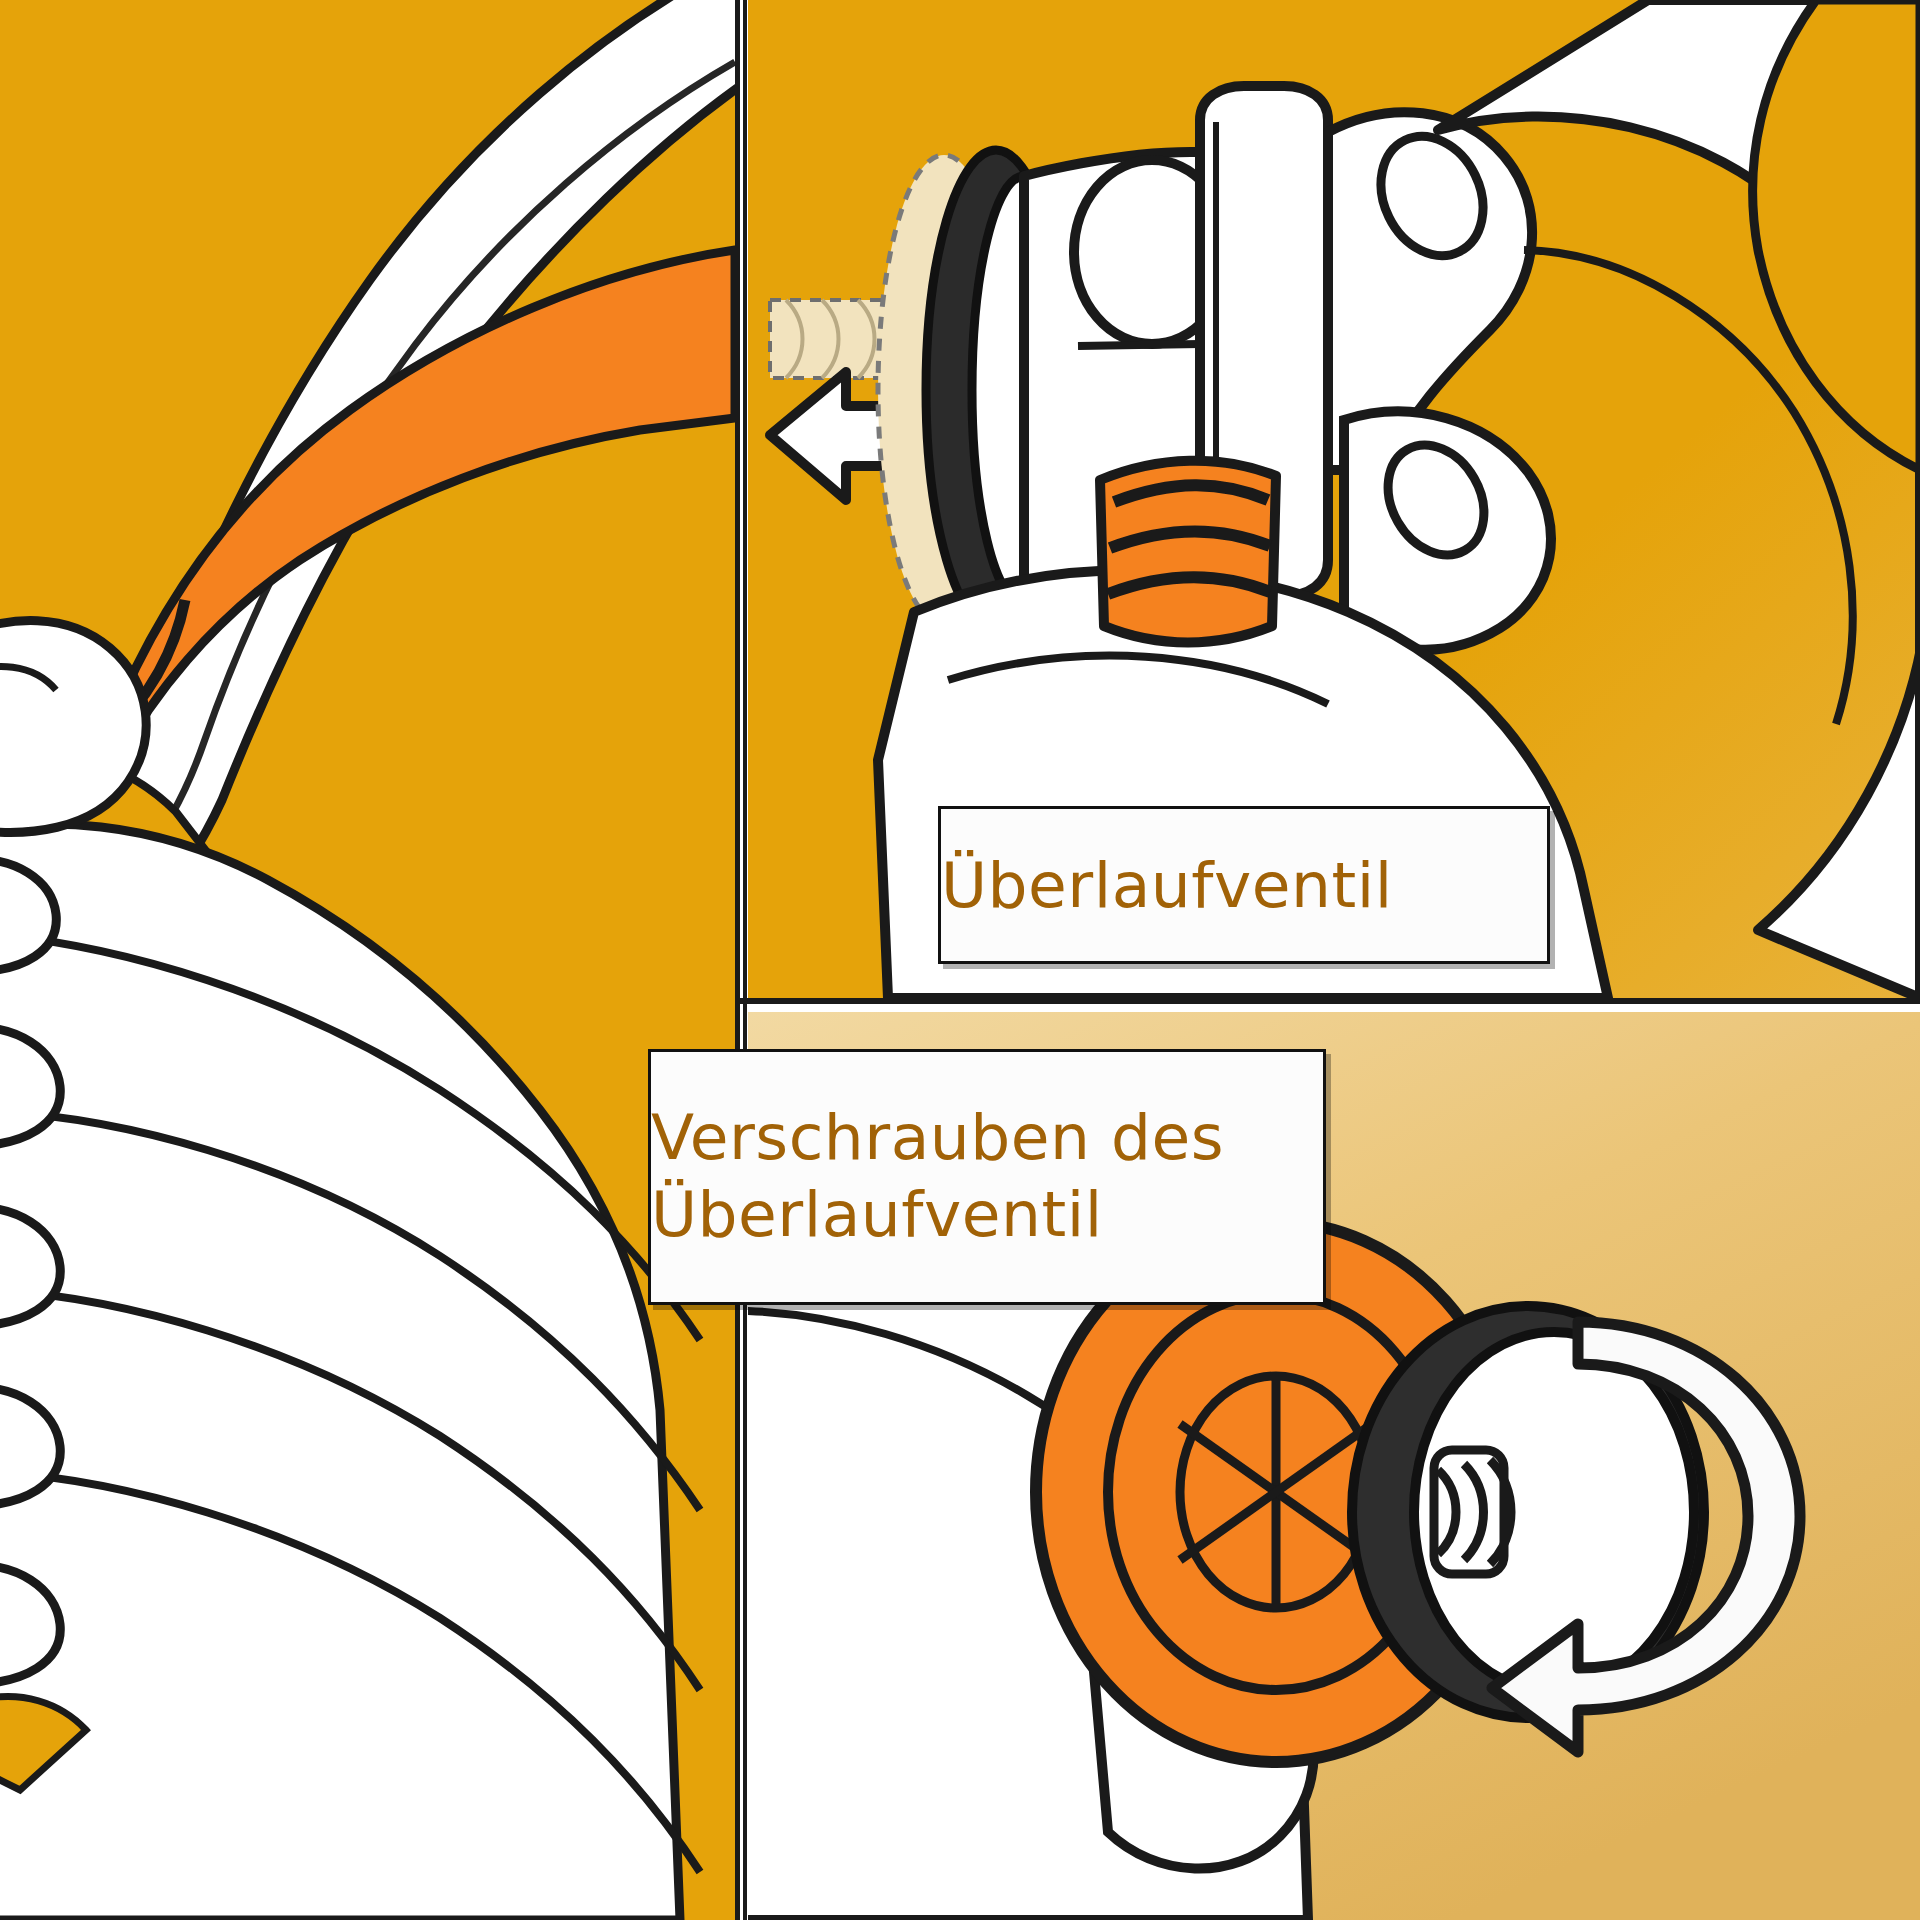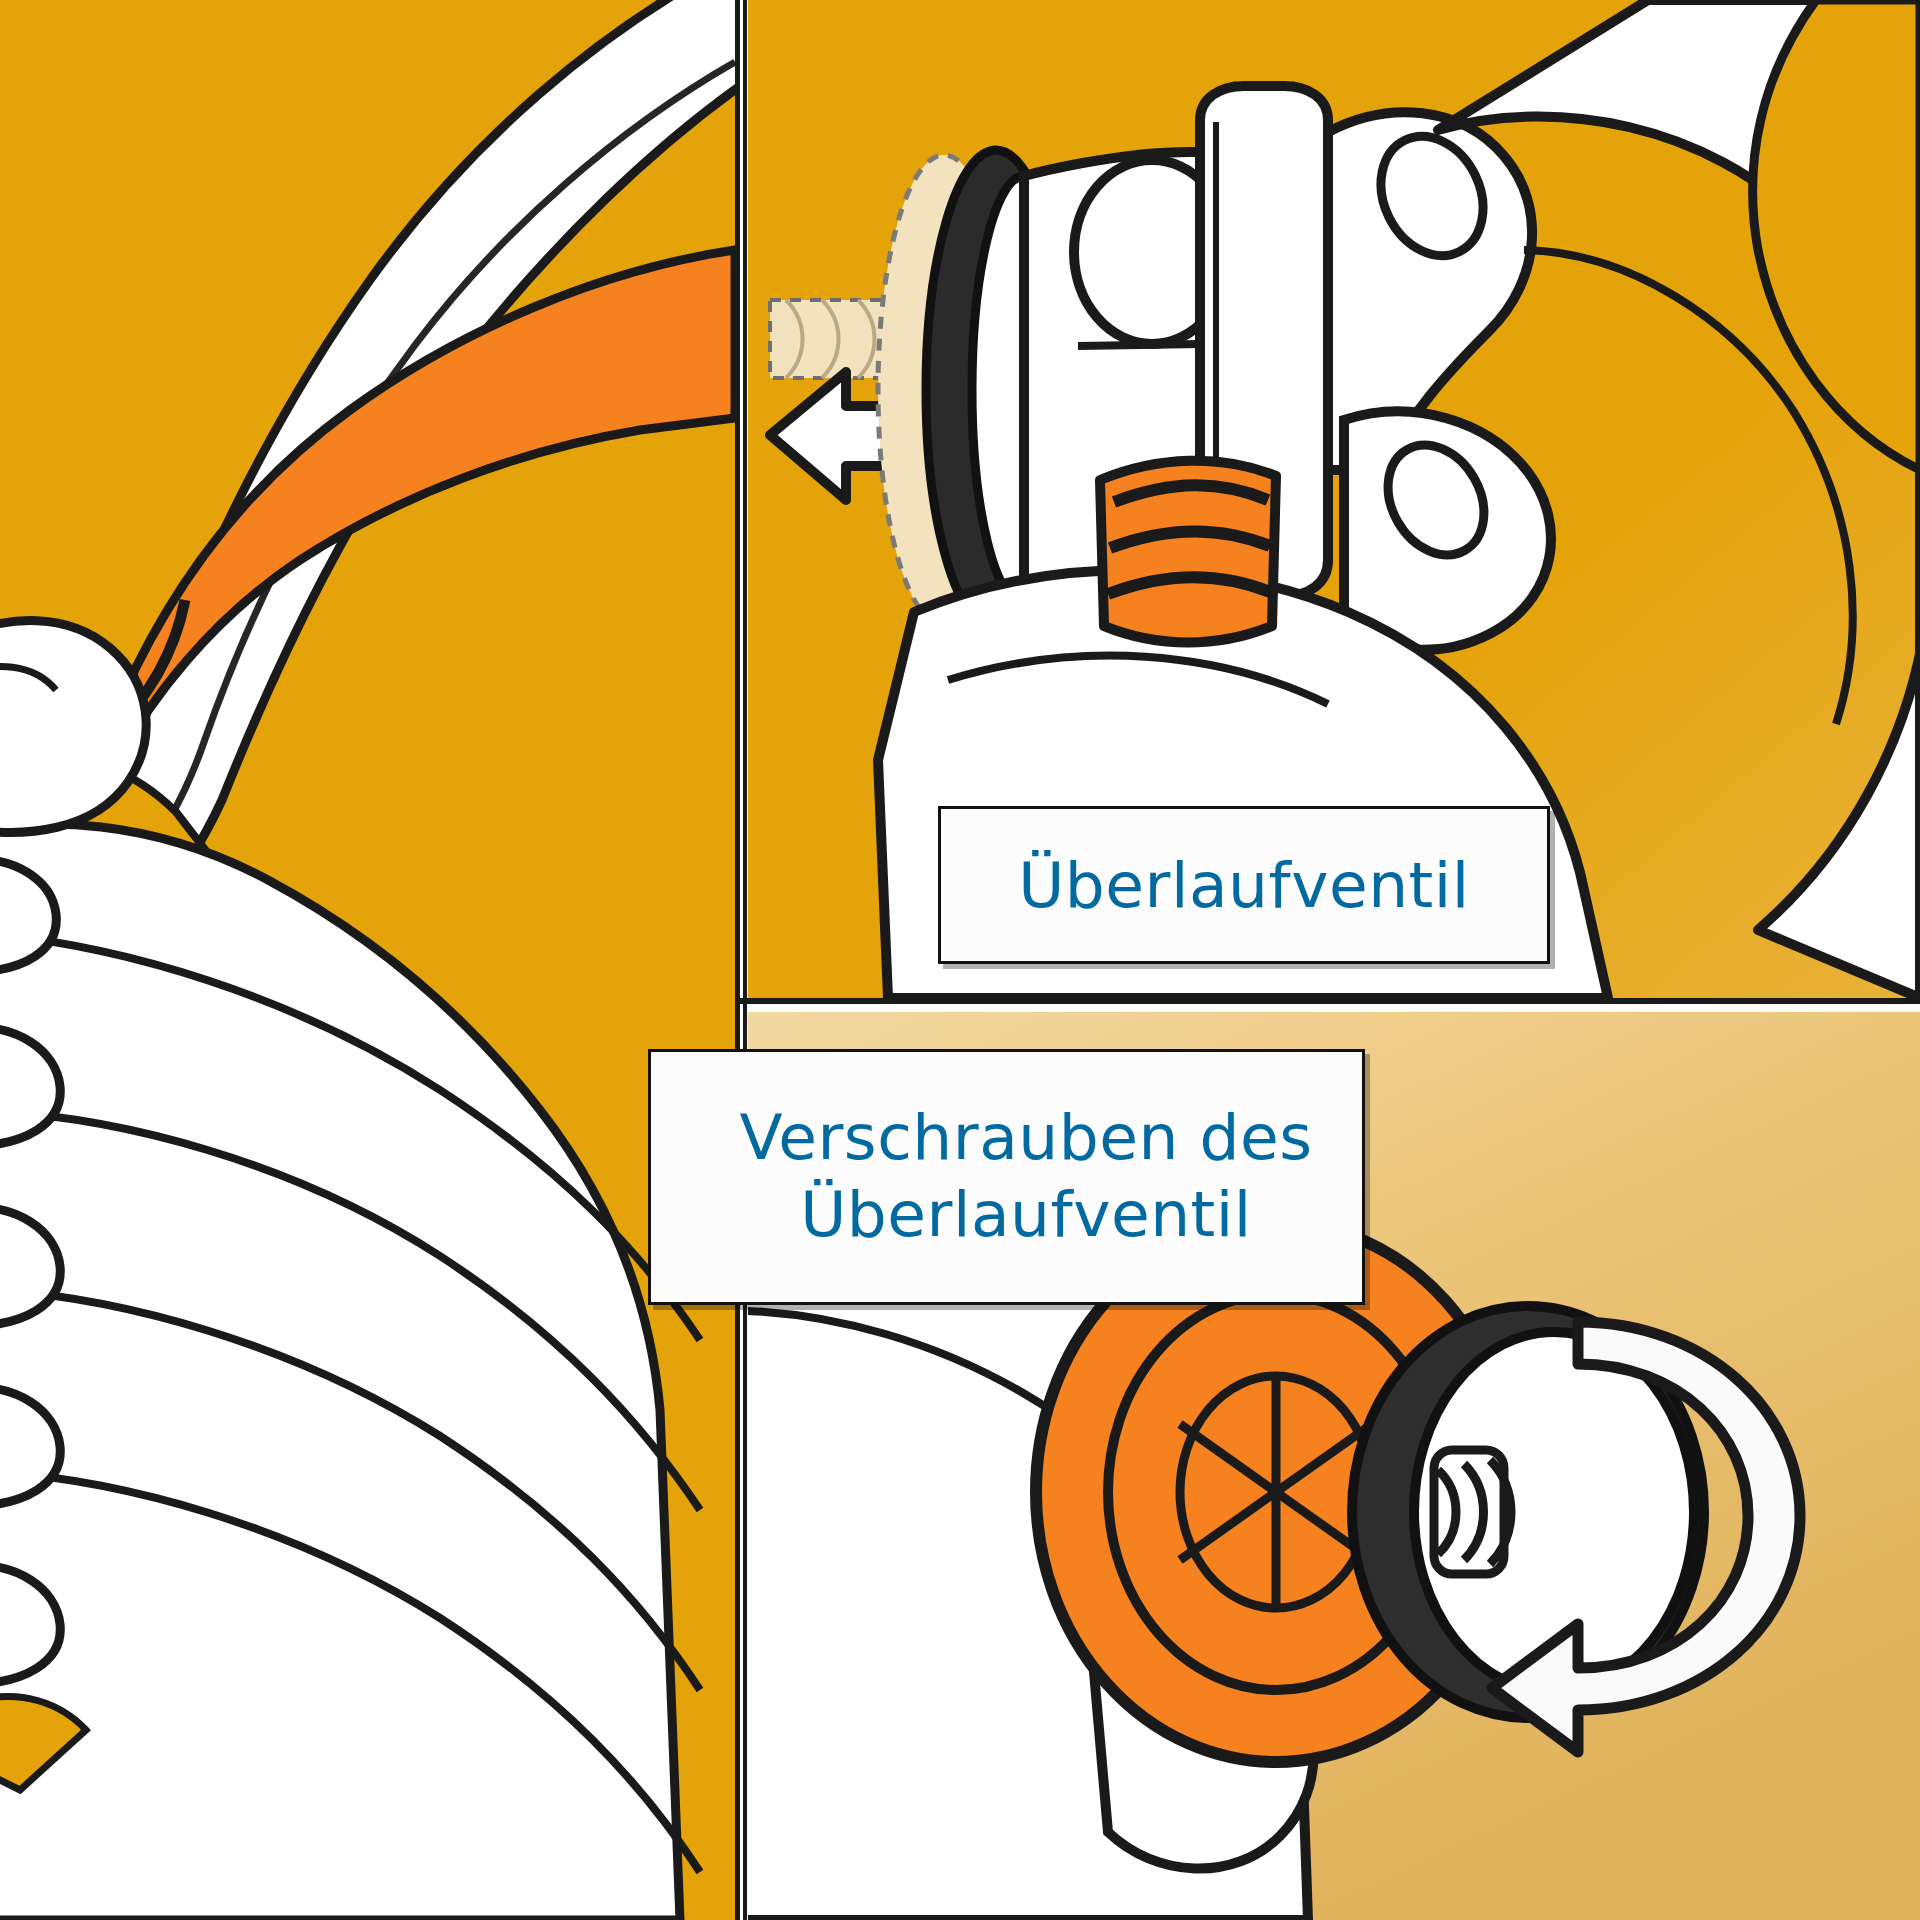--- a/index.html
+++ b/index.html
@@ -10,26 +10,26 @@
   #panel-tr{left:748px;top:0;width:1172px;height:998px;}
   #panel-br{left:748px;top:1012px;width:1172px;height:908px;}
   .divider{position:absolute;background:#1a1a1a;}
   #div-v{left:735px;top:0;width:5px;height:1920px;}
   #div-v2{left:743px;top:0;width:4px;height:1920px;}
   #div-h{left:735px;top:998px;width:1185px;height:6px;}
   svg{display:block;}
   .cap{
     position:absolute;background:#FCFCFC;border:3px solid #111;
     box-shadow:5px 5px 0 rgba(0,0,0,0.30);
-    display:flex;flex-direction:column;justify-content:center;align-items:center;
-    font-family:"DejaVu Sans",sans-serif;color:#0369a1;
+    display:flex;flex-direction:column;justify-content:center;align-items:flex-start;
+    font-family:"DejaVu Sans",sans-serif;color:#a16207;
     letter-spacing:0.5px;
   }
   #cap-1{left:938px;top:806px;width:606px;height:152px;font-size:63px;}
-  #cap-2{left:648px;top:1049px;width:672px;height:250px;font-size:63px;line-height:1.22;padding-left:39px;}
+  #cap-2{left:648px;top:1049px;width:672px;height:250px;font-size:63px;line-height:1.22;}
   #cap-2 .ln{display:block;text-align:center;white-space:nowrap;}
 </style>
 </head>
 <body>
 
 <div id="stage">
 
   <div class="panel" id="panel-left">
     <svg width="735" height="1920" viewBox="0 0 735 1920">
       <defs>

